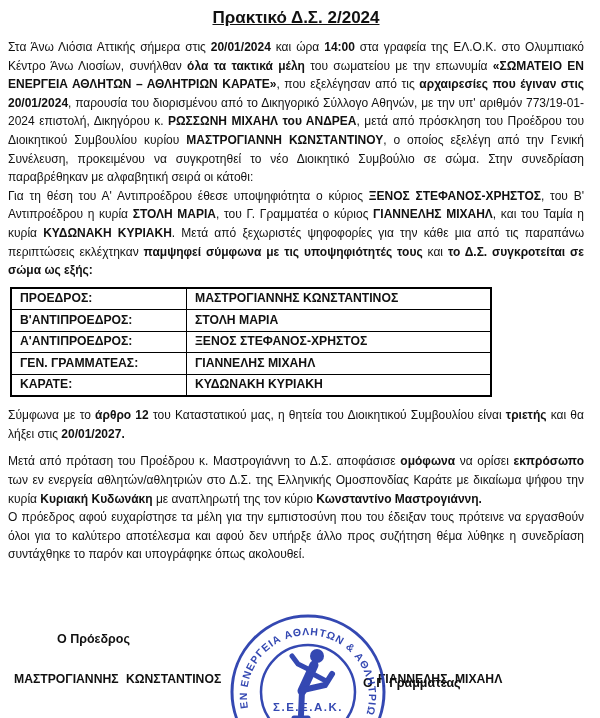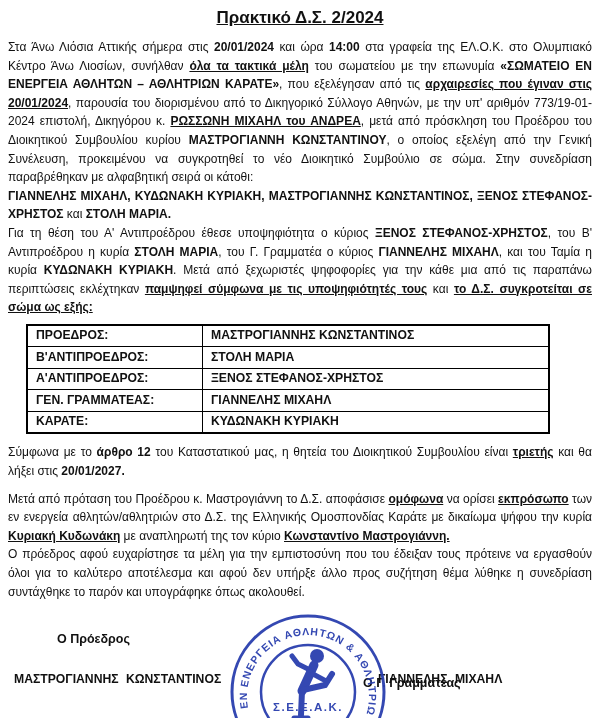--- a/index.html
+++ b/index.html
@@ -2,31 +2,31 @@
 <html><head>
 <meta charset="utf-8">
 <style>
   html,body{margin:0;padding:0;}
   body{
     width:600px;height:718px;overflow:hidden;position:relative;
     background:#ffffff;color:#111;
     font-family:"Liberation Sans","DejaVu Sans",sans-serif;
     font-size:12px;line-height:18.6px;
   }
-  .page{padding:5px 8px 0 8px;}
+  .page{padding:5px 16px 0 8px;}
   .doc-title{
     text-align:center;font-weight:bold;font-size:17px;line-height:21px;
     text-decoration:underline;margin:2px 0 10px 0;
   }
   p{margin:0;text-align:justify;}
   .b{font-weight:bold;}
-  .u{text-decoration:underline;}
+  .u{}
   .gap{margin-bottom:9px;}
   table.board{
-    border-collapse:collapse;width:524px;margin:7px 0 9px 18px;
+    border-collapse:collapse;width:482px;margin:7px 0 9px 2px;
     font-size:12.2px;
   }
   table.board td{
     border:1px solid #000;font-weight:bold;padding:1.5px 8px;line-height:17.5px;
   }
   table.board{border:2px solid #000;}
   td.role{width:158px;}
   .sig-block{position:absolute;left:0;top:626px;width:560px;height:92px;}
   .sig-label{position:absolute;font-weight:bold;font-size:12.5px;}
   .sig-label.left{left:57px;top:4px;}
@@ -38,21 +38,20 @@
   .stamp svg{display:block;}
 </style>
 </head>
 <body>
 
 <div class="page">
 
   <div class="doc-title">Πρακτικό Δ.Σ. 2/2024</div>
 
   <p><span>Στα Άνω Λιόσια Αττικής σήμερα στις </span><span class="b">20/01/2024</span><span> και ώρα </span><span class="b">14:00</span><span> στα γραφεία της ΕΛ.Ο.Κ. στο Ολυμπιακό Κέντρο Άνω Λιοσίων, συνήλθαν </span><span class="b u">όλα τα τακτικά μέλη</span><span> του σωματείου με την επωνυμία </span><span class="b">«ΣΩΜΑΤΕΙΟ ΕΝ ΕΝΕΡΓΕΙΑ ΑΘΛΗΤΩΝ – ΑΘΛΗΤΡΙΩΝ ΚΑΡΑΤΕ»</span><span>, που εξελέγησαν από τις </span><span class="b u">αρχαιρεσίες που έγιναν στις 20/01/2024</span><span>, παρουσία του διορισμένου από το Δικηγορικό Σύλλογο Αθηνών, με την υπ' αριθμόν 773/19-01-2024 επιστολή, Δικηγόρου κ. </span><span class="b u">ΡΩΣΣΩΝΗ ΜΙΧΑΗΛ του ΑΝΔΡΕΑ</span><span>, μετά από πρόσκληση του Προέδρου του Διοικητικού Συμβουλίου κυρίου </span><span class="b">ΜΑΣΤΡΟΓΙΑΝΝΗ ΚΩΝΣΤΑΝΤΙΝΟΥ</span><span>, ο οποίος εξελέγη από την Γενική Συνέλευση, προκειμένου να συγκροτηθεί το νέο Διοικητικό Συμβούλιο σε σώμα. Στην συνεδρίαση παραβρέθηκαν με αλφαβητική σειρά οι κάτοθι:</span></p>
-  <p><span class="b">ΓΙΑΝΝΕΛΗΣ ΜΙΧΑΗΛ, ΚΥΔΩΝΑΚΗ ΚΥΡΙΑΚΗ, ΜΑΣΤΡΟΓΙΑΝΝΗΣ ΚΩΝΣΤΑΝΤΙΝΟΣ, ΞΕΝΟΣ ΣΤΕΦΑΝΟΣ-ΧΡΗΣΤΟΣ</span><span> και </span><span class="b">ΣΤΟΛΗ ΜΑΡΙΑ.</span></p>
   <p><span>Για τη θέση του Α' Αντιπροέδρου έθεσε υποψηφιότητα ο κύριος </span><span class="b">ΞΕΝΟΣ ΣΤΕΦΑΝΟΣ-ΧΡΗΣΤΟΣ</span><span>, του Β' Αντιπροέδρου η κυρία </span><span class="b">ΣΤΟΛΗ ΜΑΡΙΑ</span><span>, του Γ. Γραμματέα ο κύριος </span><span class="b">ΓΙΑΝΝΕΛΗΣ ΜΙΧΑΗΛ</span><span>, και του Ταμία η κυρία </span><span class="b">ΚΥΔΩΝΑΚΗ ΚΥΡΙΑΚΗ</span><span>. Μετά από ξεχωριστές ψηφοφορίες για την κάθε μια από τις παραπάνω περιπτώσεις εκλέχτηκαν </span><span class="b u">παμψηφεί σύμφωνα με τις υποψηφιότητές τους</span><span> και </span><span class="b u">το Δ.Σ. συγκροτείται σε σώμα ως εξής:</span></p>
 
   <table class="board">
     <tbody>
       <tr>
         <td class="role">ΠΡΟΕΔΡΟΣ:</td>
         <td>ΜΑΣΤΡΟΓΙΑΝΝΗΣ ΚΩΝΣΤΑΝΤΙΝΟΣ</td>
       </tr>
       <tr>
         <td class="role">Β'ΑΝΤΙΠΡΟΕΔΡΟΣ:</td>

